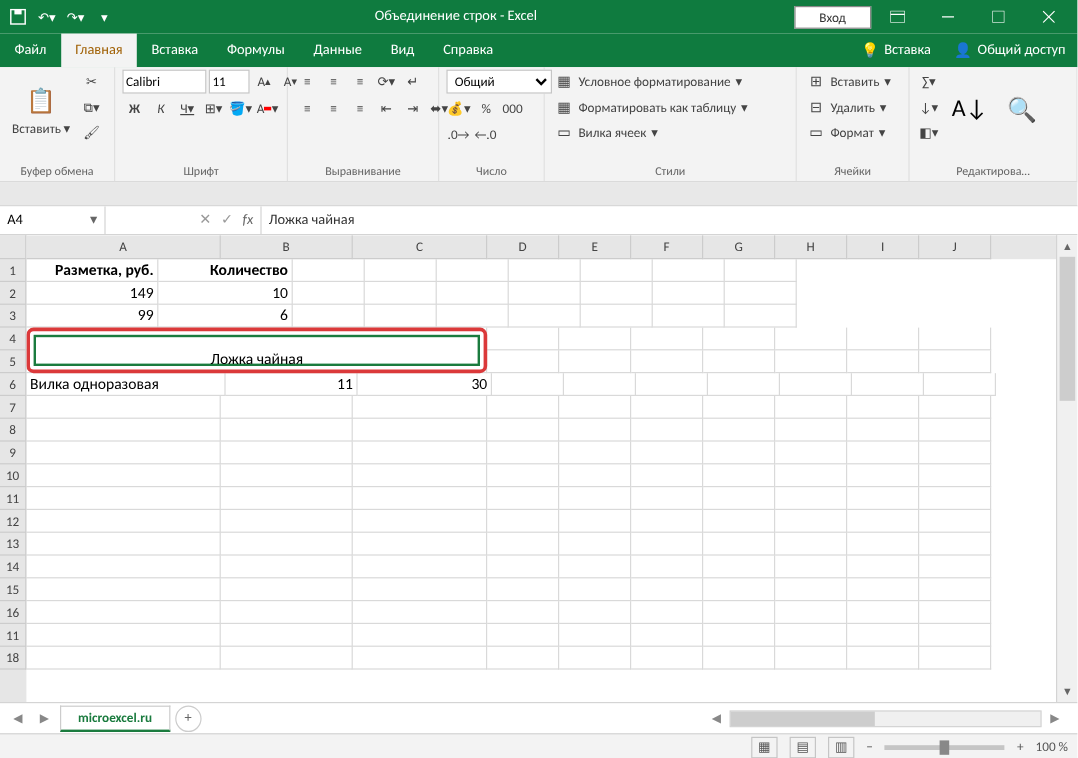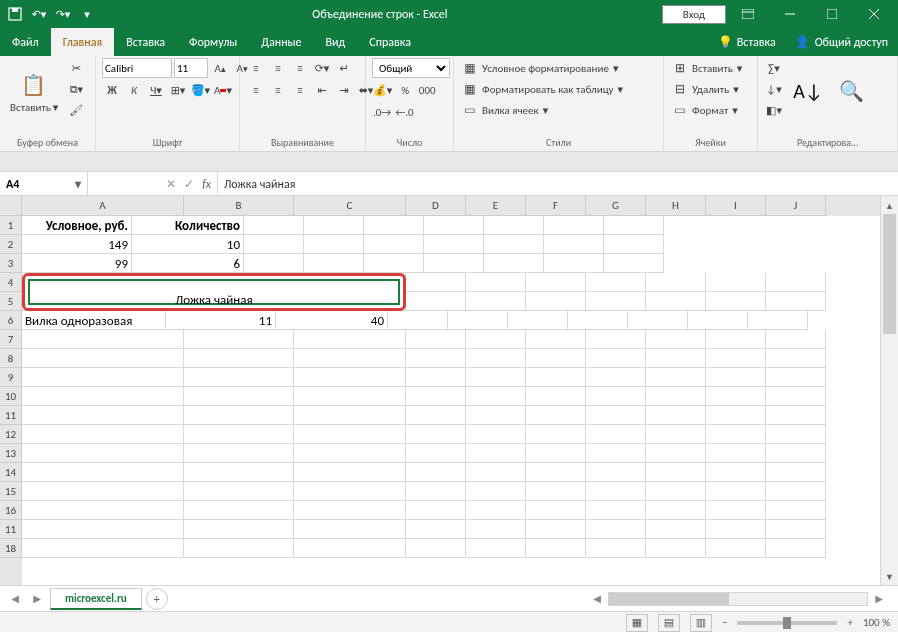--- a/index.html
+++ b/index.html
@@ -27,21 +27,21 @@
 .bigbtn .ico{width:32px;height:32px;display:flex;align-items:center;justify-content:center;font-size:20px;}
 .bigbtn .txt{font-size:11px;color:#444;display:flex;align-items:center;gap:2px;}
 select,input.combo{height:20px;font-size:11px;border:1px solid #c5c5c5;background:#fff;padding:0 2px;}
 .fontname{width:70px;}
 .fontsize{width:34px;}
 .bold{font-weight:bold;}
 .italic{font-style:italic;}
 .underline{text-decoration:underline;}
 .colorbar{display:inline-block;width:14px;height:3px;}
 .formula-row{height:24px;background:#fff;border-bottom:1px solid #d4d4d4;display:flex;align-items:stretch;}
-.namebox{width:88px;border-right:1px solid #d4d4d4;display:flex;align-items:center;padding:0 6px;font-size:12px;font-weight:bold;}
+.namebox{width:88px;border-right:1px solid #d4d4d4;display:flex;align-items:center;padding:0 6px;font-size:12px;}
 .namebox .dd{margin-left:auto;color:#666;}
 .fx{width:130px;display:flex;align-items:center;justify-content:flex-end;gap:8px;padding:0 6px;border-right:1px solid #d4d4d4;color:#888;}
 .fx .icon{color:#999;font-size:12px;}
 .fx .fxlabel{font-style:italic;color:#666;}
 .formulabar{flex:1;display:flex;align-items:center;padding:0 6px;font-size:12px;color:#333;}
 .sheet{height:389px;display:flex;background:#fff;}
 .rowhdrs{width:22px;background:#e6e6e6;}
 .selectall{height:20px;border-right:1px solid #ccc;border-bottom:1px solid #ccc;background:#e6e6e6;}
 .rowhdr{height:19px;border-right:1px solid #ccc;border-bottom:1px solid #ccc;font-size:11px;color:#444;display:flex;align-items:center;justify-content:center;}
 .gridwrap{flex:1;overflow:hidden;position:relative;}
@@ -195,21 +195,21 @@
         <div class="btn">⇤</div>
         <div class="btn">⇥</div>
         <div class="btn">⬌▾</div>
       </div>
     </div>
     <div class="label">Выравнивание</div>
   </div>
 
   <div class="group" style="width:88px">
     <div class="body vstack" style="gap:2px">
-      <select class="combo" style="width:78px"><option>Общий</option></select>
+      <select class="combo" style="width:88px"><option>Общий</option></select>
       <div class="hstack">
         <div class="btn">💰▾</div>
         <div class="btn">%</div>
         <div class="btn">000</div>
       </div>
       <div class="hstack">
         <div class="btn">.0→</div>
         <div class="btn">←.0</div>
       </div>
     </div>
@@ -308,21 +308,21 @@
       <div class="colhdr" style="width:60px">D</div>
       <div class="colhdr" style="width:60px">E</div>
       <div class="colhdr" style="width:60px">F</div>
       <div class="colhdr" style="width:60px">G</div>
       <div class="colhdr" style="width:60px">H</div>
       <div class="colhdr" style="width:60px">I</div>
       <div class="colhdr" style="width:60px">J</div>
     </div>
     <div class="rows">
       <div class="row">
-          <div class="cell b r" style="width:110px">Условное, руб.</div>
+          <div class="cell b r" style="width:110px">Разметка, руб.</div>
           <div class="cell b r" style="width:112px">Количество</div>
           <div class="cell" style="width:60px"></div>
           <div class="cell" style="width:60px"></div>
           <div class="cell" style="width:60px"></div>
           <div class="cell" style="width:60px"></div>
           <div class="cell" style="width:60px"></div>
           <div class="cell" style="width:60px"></div>
           <div class="cell" style="width:60px"></div>
         </div>
       <div class="row">
@@ -361,23 +361,23 @@
           <div class="cell" style="width:384px"></div>
           <div class="cell" style="width:60px"></div>
           <div class="cell" style="width:60px"></div>
           <div class="cell" style="width:60px"></div>
           <div class="cell" style="width:60px"></div>
           <div class="cell" style="width:60px"></div>
           <div class="cell" style="width:60px"></div>
           <div class="cell" style="width:60px"></div>
         </div>
       <div class="row">
-          <div class="cell" style="width:144px">Вилка одноразовая</div>
+          <div class="cell" style="width:166px">Вилка одноразовая</div>
           <div class="cell r" style="width:110px">11</div>
-          <div class="cell r" style="width:112px">40</div>
+          <div class="cell r" style="width:112px">30</div>
           <div class="cell" style="width:60px"></div>
           <div class="cell" style="width:60px"></div>
           <div class="cell" style="width:60px"></div>
           <div class="cell" style="width:60px"></div>
           <div class="cell" style="width:60px"></div>
           <div class="cell" style="width:60px"></div>
           <div class="cell" style="width:60px"></div>
         </div>
       <div class="row">
           <div class="cell" style="width:162px"></div>

